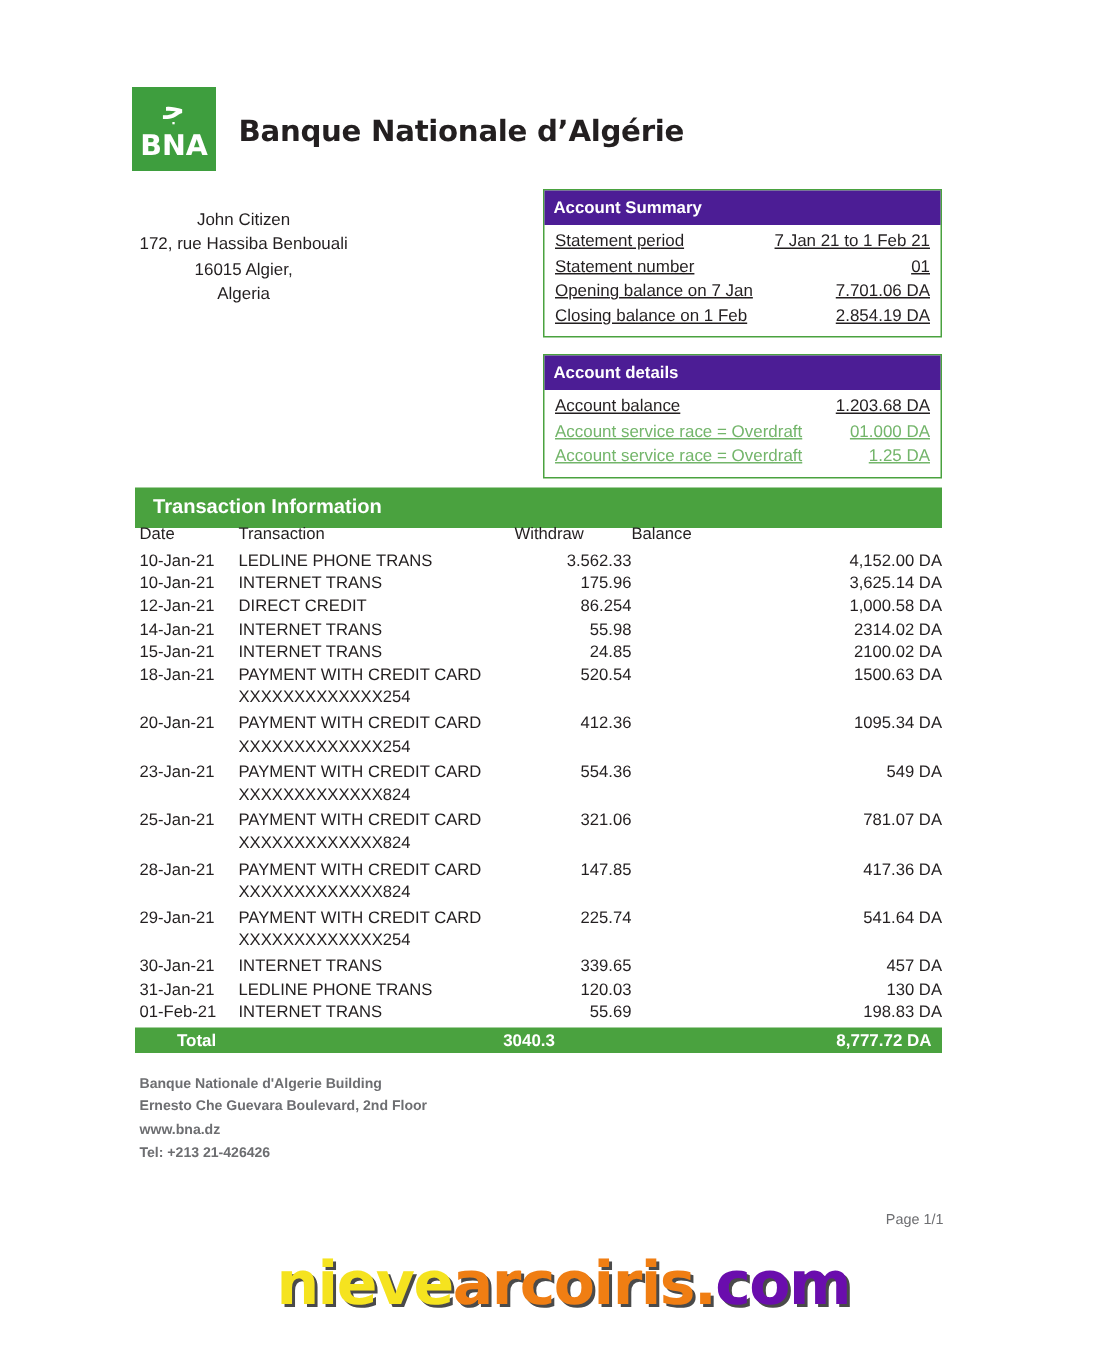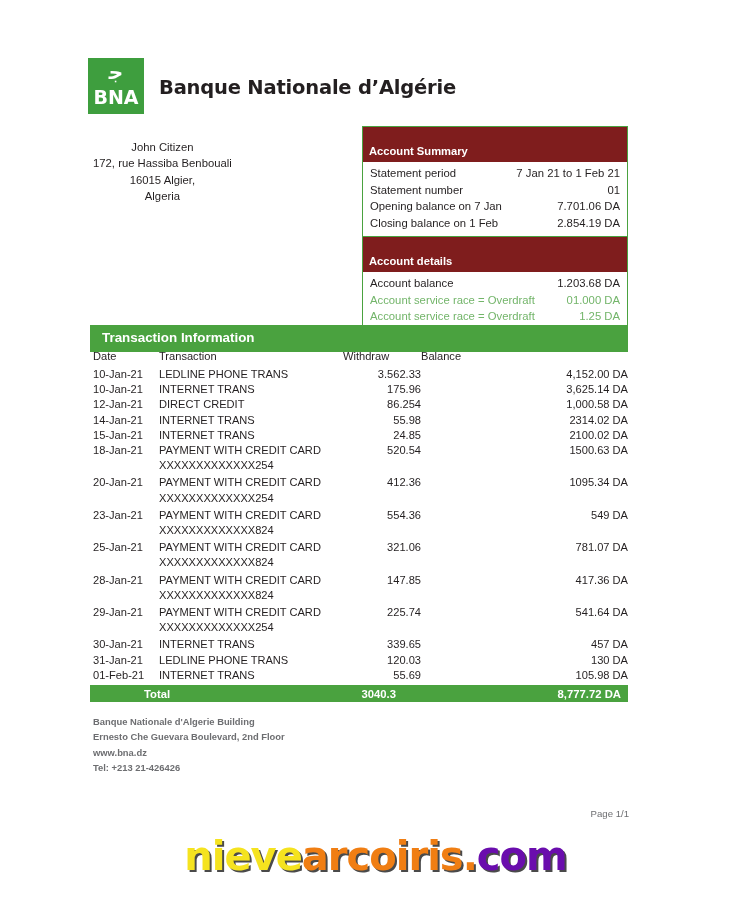--- a/index.html
+++ b/index.html
@@ -95,36 +95,37 @@
     left: 362px;
     width: 266px;
     border: 1px solid #4aa23f;
     box-sizing: border-box;
     background: #ffffff;
   }
   #account-summary-box { top: 126px; }
   #account-details-box { top: 236px; }
 
   .infobox-title {
-    background: #7f1d1d;
+    background: #4c1d95;
     color: #ffffff;
     font-size: 11.2px;
     font-weight: 700;
-    padding: 18px 6px 4px 6px;
+    padding: 6px 6px 4px 6px;
     line-height: 13px;
   }
   .infobox-body {
     padding: 3px 7px 5px 7px;
   }
   .inforow {
     display: flex;
     justify-content: space-between;
     font-size: 11.3px;
     line-height: 16.6px;
     color: #231f20;
+    text-decoration: underline;
   }
   .inforow .v { text-align: right; white-space: nowrap; }
   .inforow.muted-green { color: #73b56a; }
 
   
   .trans-title {
     position: absolute;
     left: 90px;
     top: 325px;
     width: 538px;
@@ -173,21 +174,21 @@
     width: 538px;
     background: #4aa23f;
     color: #ffffff;
     font-size: 11.3px;
     font-weight: 700;
     box-sizing: border-box;
     display: flex;
     align-items: center;
     height: 17px;
   }
-  .total-row .t-label { width: 80px; padding-left: 54px; }
+  .total-row .t-label { width: 80px; padding-left: 28px; }
   .total-row .t-with  { width: 172px; text-align: right; }
   .total-row .t-bal   { flex: 1; text-align: right; padding-right: 7px; }
 
   
   .footer-addr {
     position: absolute;
     left: 93px;
     top: 714px;
     font-size: 9.4px;
     font-weight: 700;
@@ -386,21 +387,21 @@
         <td class="c-desc"><span>LEDLINE PHONE TRANS</span></td>
         <td class="c-with">120.03</td>
         <td class="c-spacer"></td>
         <td class="c-bal">130 DA</td>
       </tr>
       <tr>
         <td class="c-date">01-Feb-21</td>
         <td class="c-desc"><span>INTERNET TRANS</span></td>
         <td class="c-with">55.69</td>
         <td class="c-spacer"></td>
-        <td class="c-bal">105.98 DA</td>
+        <td class="c-bal">198.83 DA</td>
       </tr>
     </tbody>
 </table>
 
 <div class="total-row" id="total-row" style="top: 685px;">
   <span class="t-label">Total</span>
   <span class="t-with">3040.3</span>
   <span class="t-bal">8,777.72 DA</span>
 </div>
 

